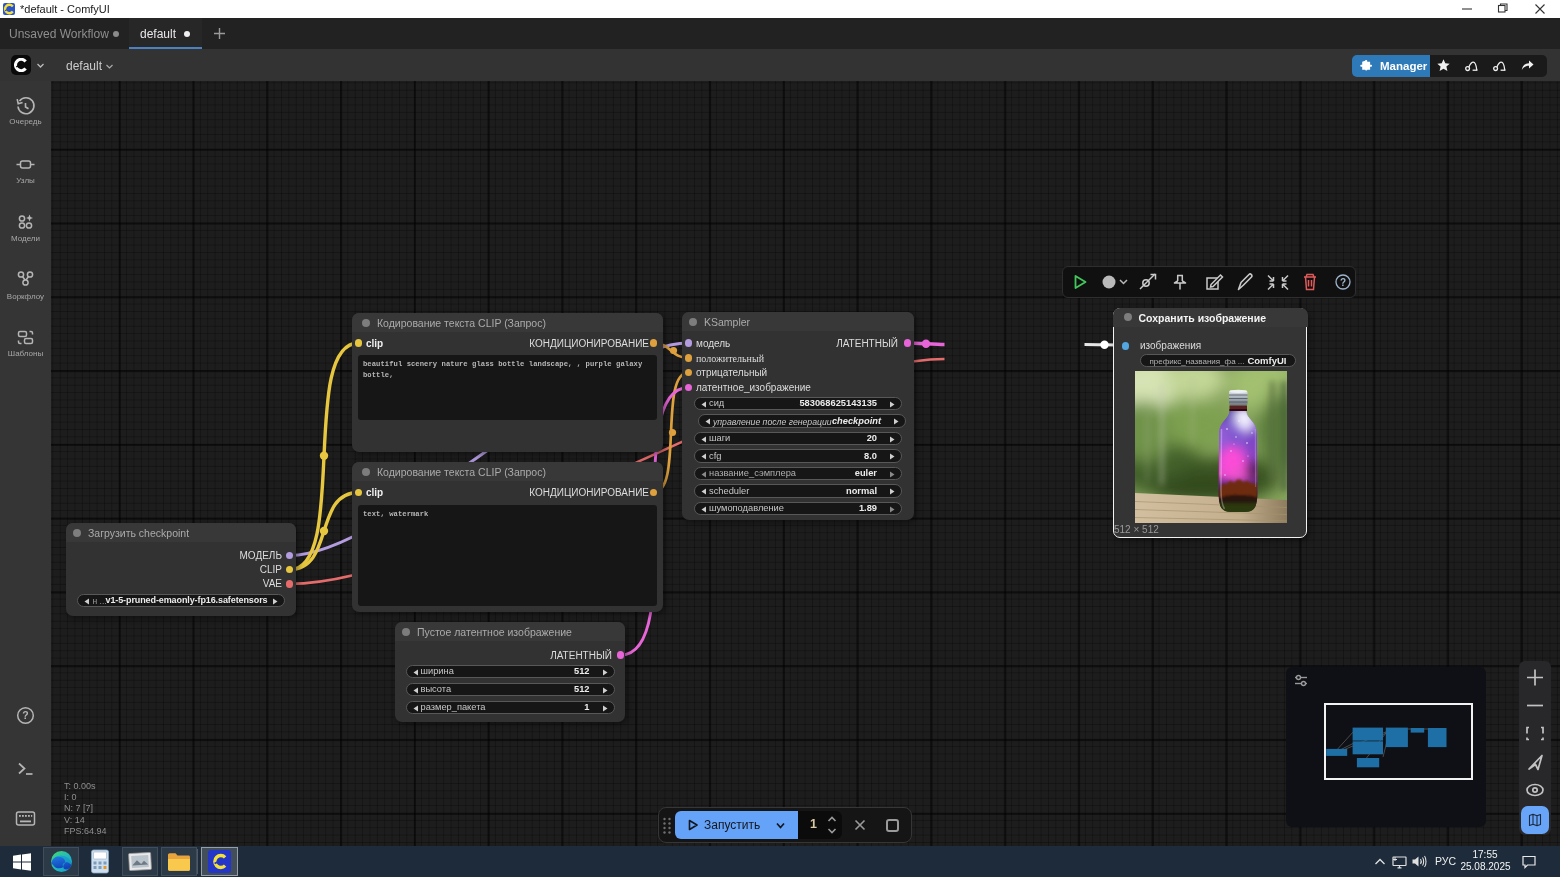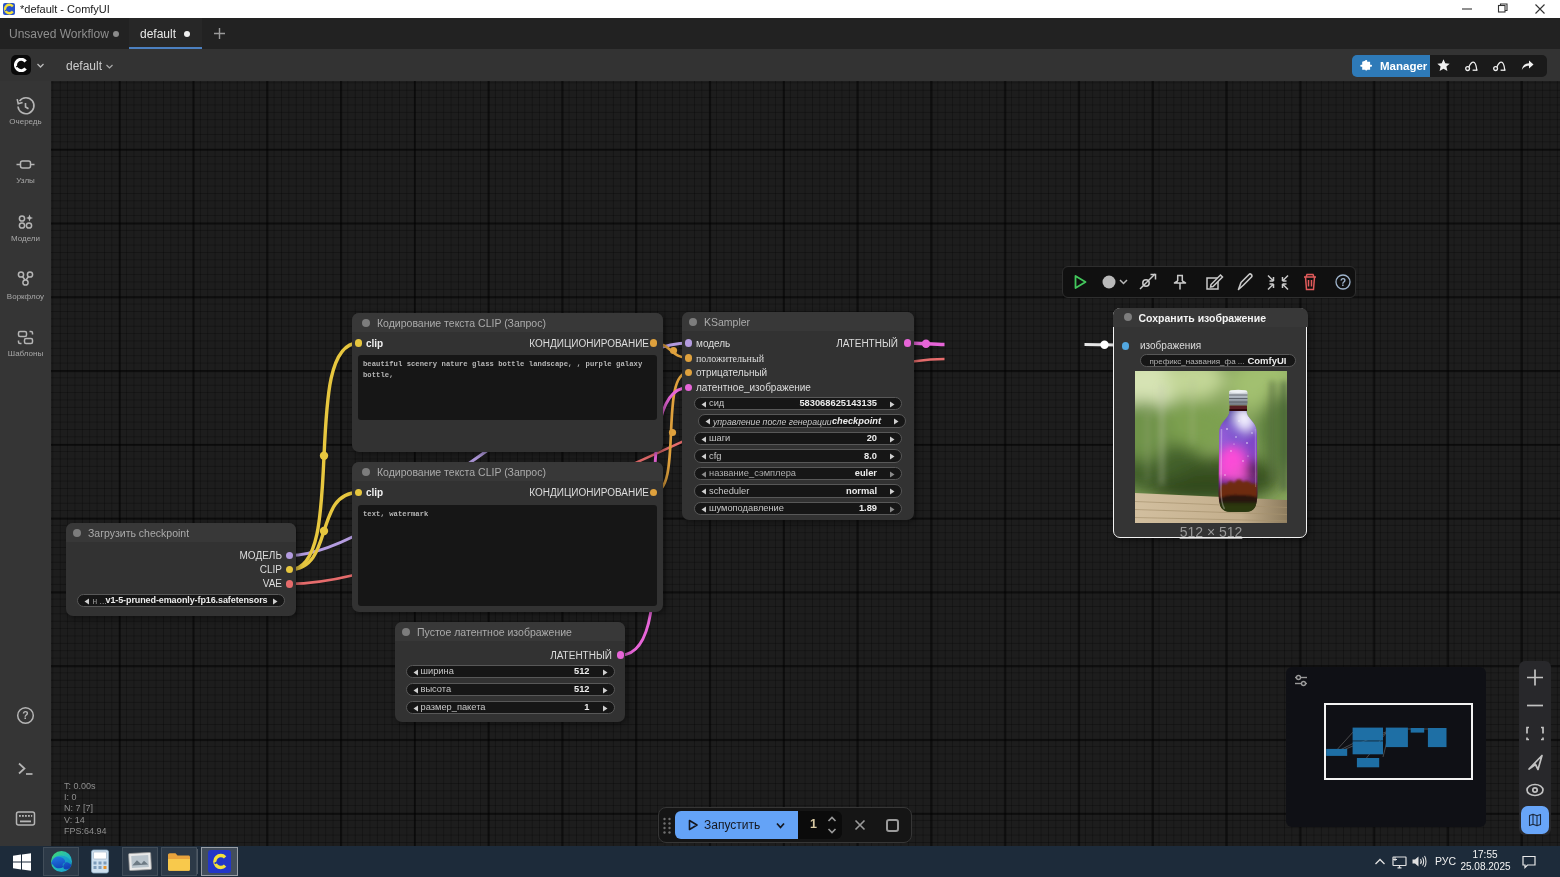--- a/index.html
+++ b/index.html
@@ -490,21 +490,21 @@
         <circle cx="108" cy="90" r="0.8" opacity="0.7"></circle>
           <circle cx="90" cy="104" r="0.7" opacity="0.8"></circle>
         <circle cx="117" cy="62" r="0.7" opacity="0.8"></circle>
           <circle cx="104" cy="50" r="0.7" opacity="0.7"></circle>
         <circle cx="99" cy="73" r="0.6" opacity="0.7"></circle>
           <circle cx="113" cy="85" r="0.6" opacity="0.7"></circle>
       </g>
       <path d="M86.5 58 L86 118 C86 128 87 134 89.5 138" stroke="#ffffff" stroke-width="1.5" fill="none" opacity="0.3"></path>
       <path d="M120.3 58 L120.6 116" stroke="#ffffff" stroke-width="1.1" fill="none" opacity="0.22"></path>
     </svg>
-    <div class="abs" style="left:0;top:215px;width:194px;text-align:center;font-size:14px;color:#9a9a9a;text-decoration:underline;">512 × 512</div>
+    <div class="abs" style="left:0;top:215px;width:194px;font-size:10px;color:#9a9a9a;">512 × 512</div>
   </div>
 
   <div class="abs" style="left:1062px;top:266px;width:294px;height:32px;background:#101010;border:1px solid #2e2e2e;border-radius:6px;"></div>
   <svg class="abs" style="left:1062px;top:266px;width:294px;height:32px" viewBox="0 0 294 32">
     <path d="M13.5 10 L23.5 16 L13.5 22 Z" fill="none" stroke="#43c75c" stroke-width="1.8" stroke-linejoin="round"></path>
     <circle cx="47" cy="16" r="6.5" fill="#b9b9b9"></circle>
     <path d="M58 14 L61.5 17.5 L65 14" fill="none" stroke="#b9b9b9" stroke-width="1.5"></path>
     <g stroke="#c9c9c9" stroke-width="1.5" fill="none">
       <path d="M78 23 C83 18 88 13 93 8"></path>
       <path d="M88.5 8.5 H93.5 V13.5"></path>

